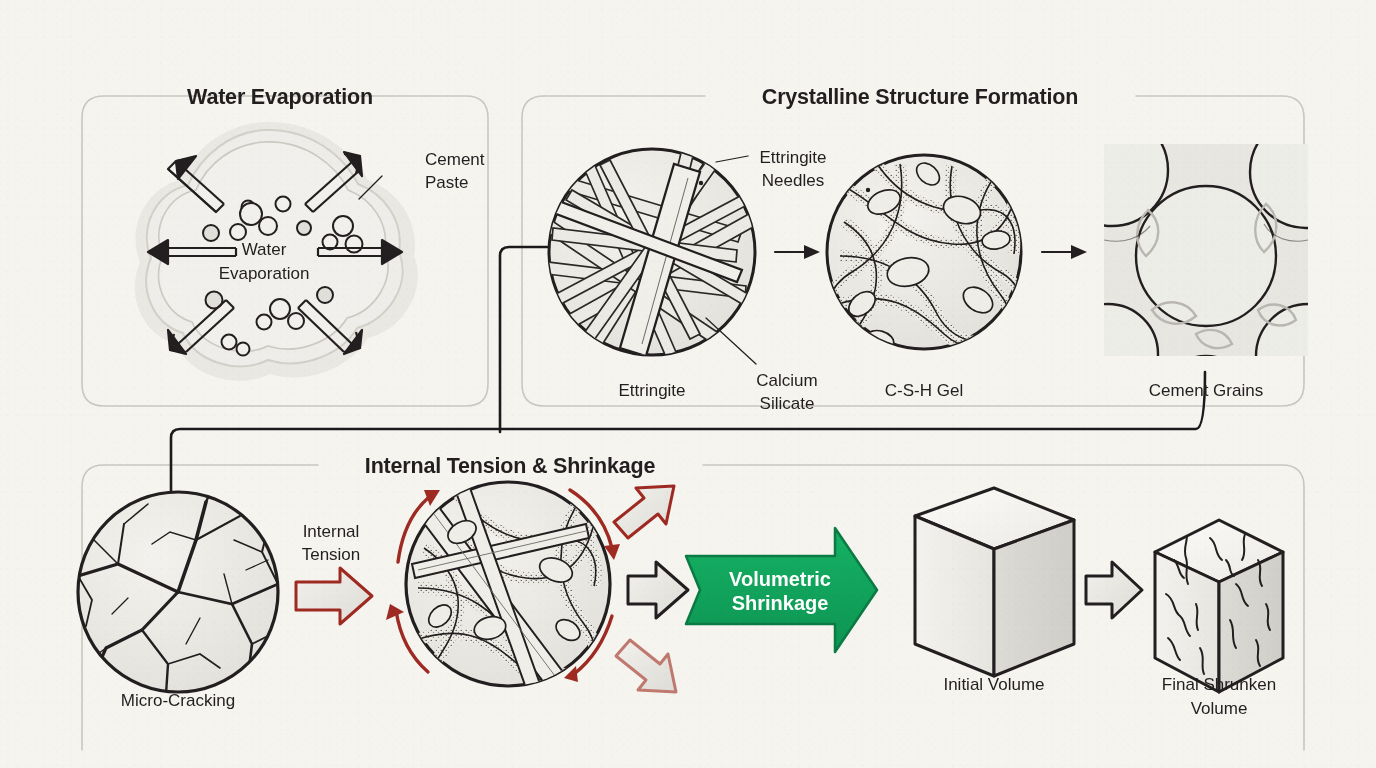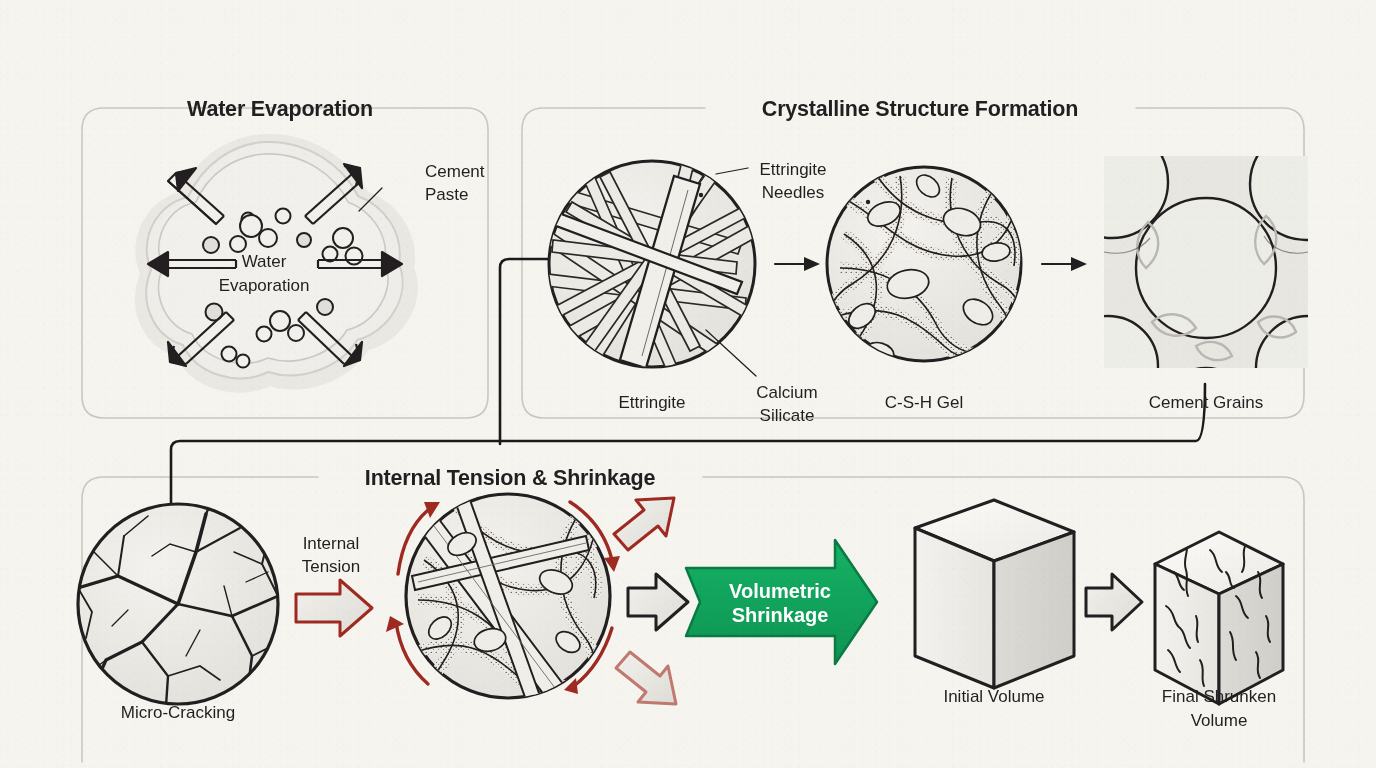--- a/index.html
+++ b/index.html
@@ -15,21 +15,21 @@
     position:absolute;inset:0;pointer-events:none;z-index:50;
     opacity:.5;
     background-image:
       radial-gradient(circle at 13% 27%, rgba(0,0,0,.018) 0 1px, transparent 1px),
       radial-gradient(circle at 63% 71%, rgba(0,0,0,.016) 0 1px, transparent 1px),
       radial-gradient(circle at 87% 13%, rgba(0,0,0,.014) 0 1px, transparent 1px),
       radial-gradient(circle at 37% 83%, rgba(0,0,0,.016) 0 1px, transparent 1px);
     background-size:7px 7px, 11px 11px, 9px 9px, 13px 13px;
   }
   svg{position:absolute;left:0;top:0;}
-  .stage{position:absolute;left:0;top:16px;width:1376px;height:558px;}
+  .stage{position:absolute;left:0;top:4px;width:1376px;height:558px;}
 
   .panel-title{
     font-weight:bold;
     font-size:21.5px;
     letter-spacing:-.2px;
     fill:#231f20;
     font-family:"Liberation Sans","DejaVu Sans",sans-serif;
     text-anchor:middle;
     paint-order:stroke;
   }

